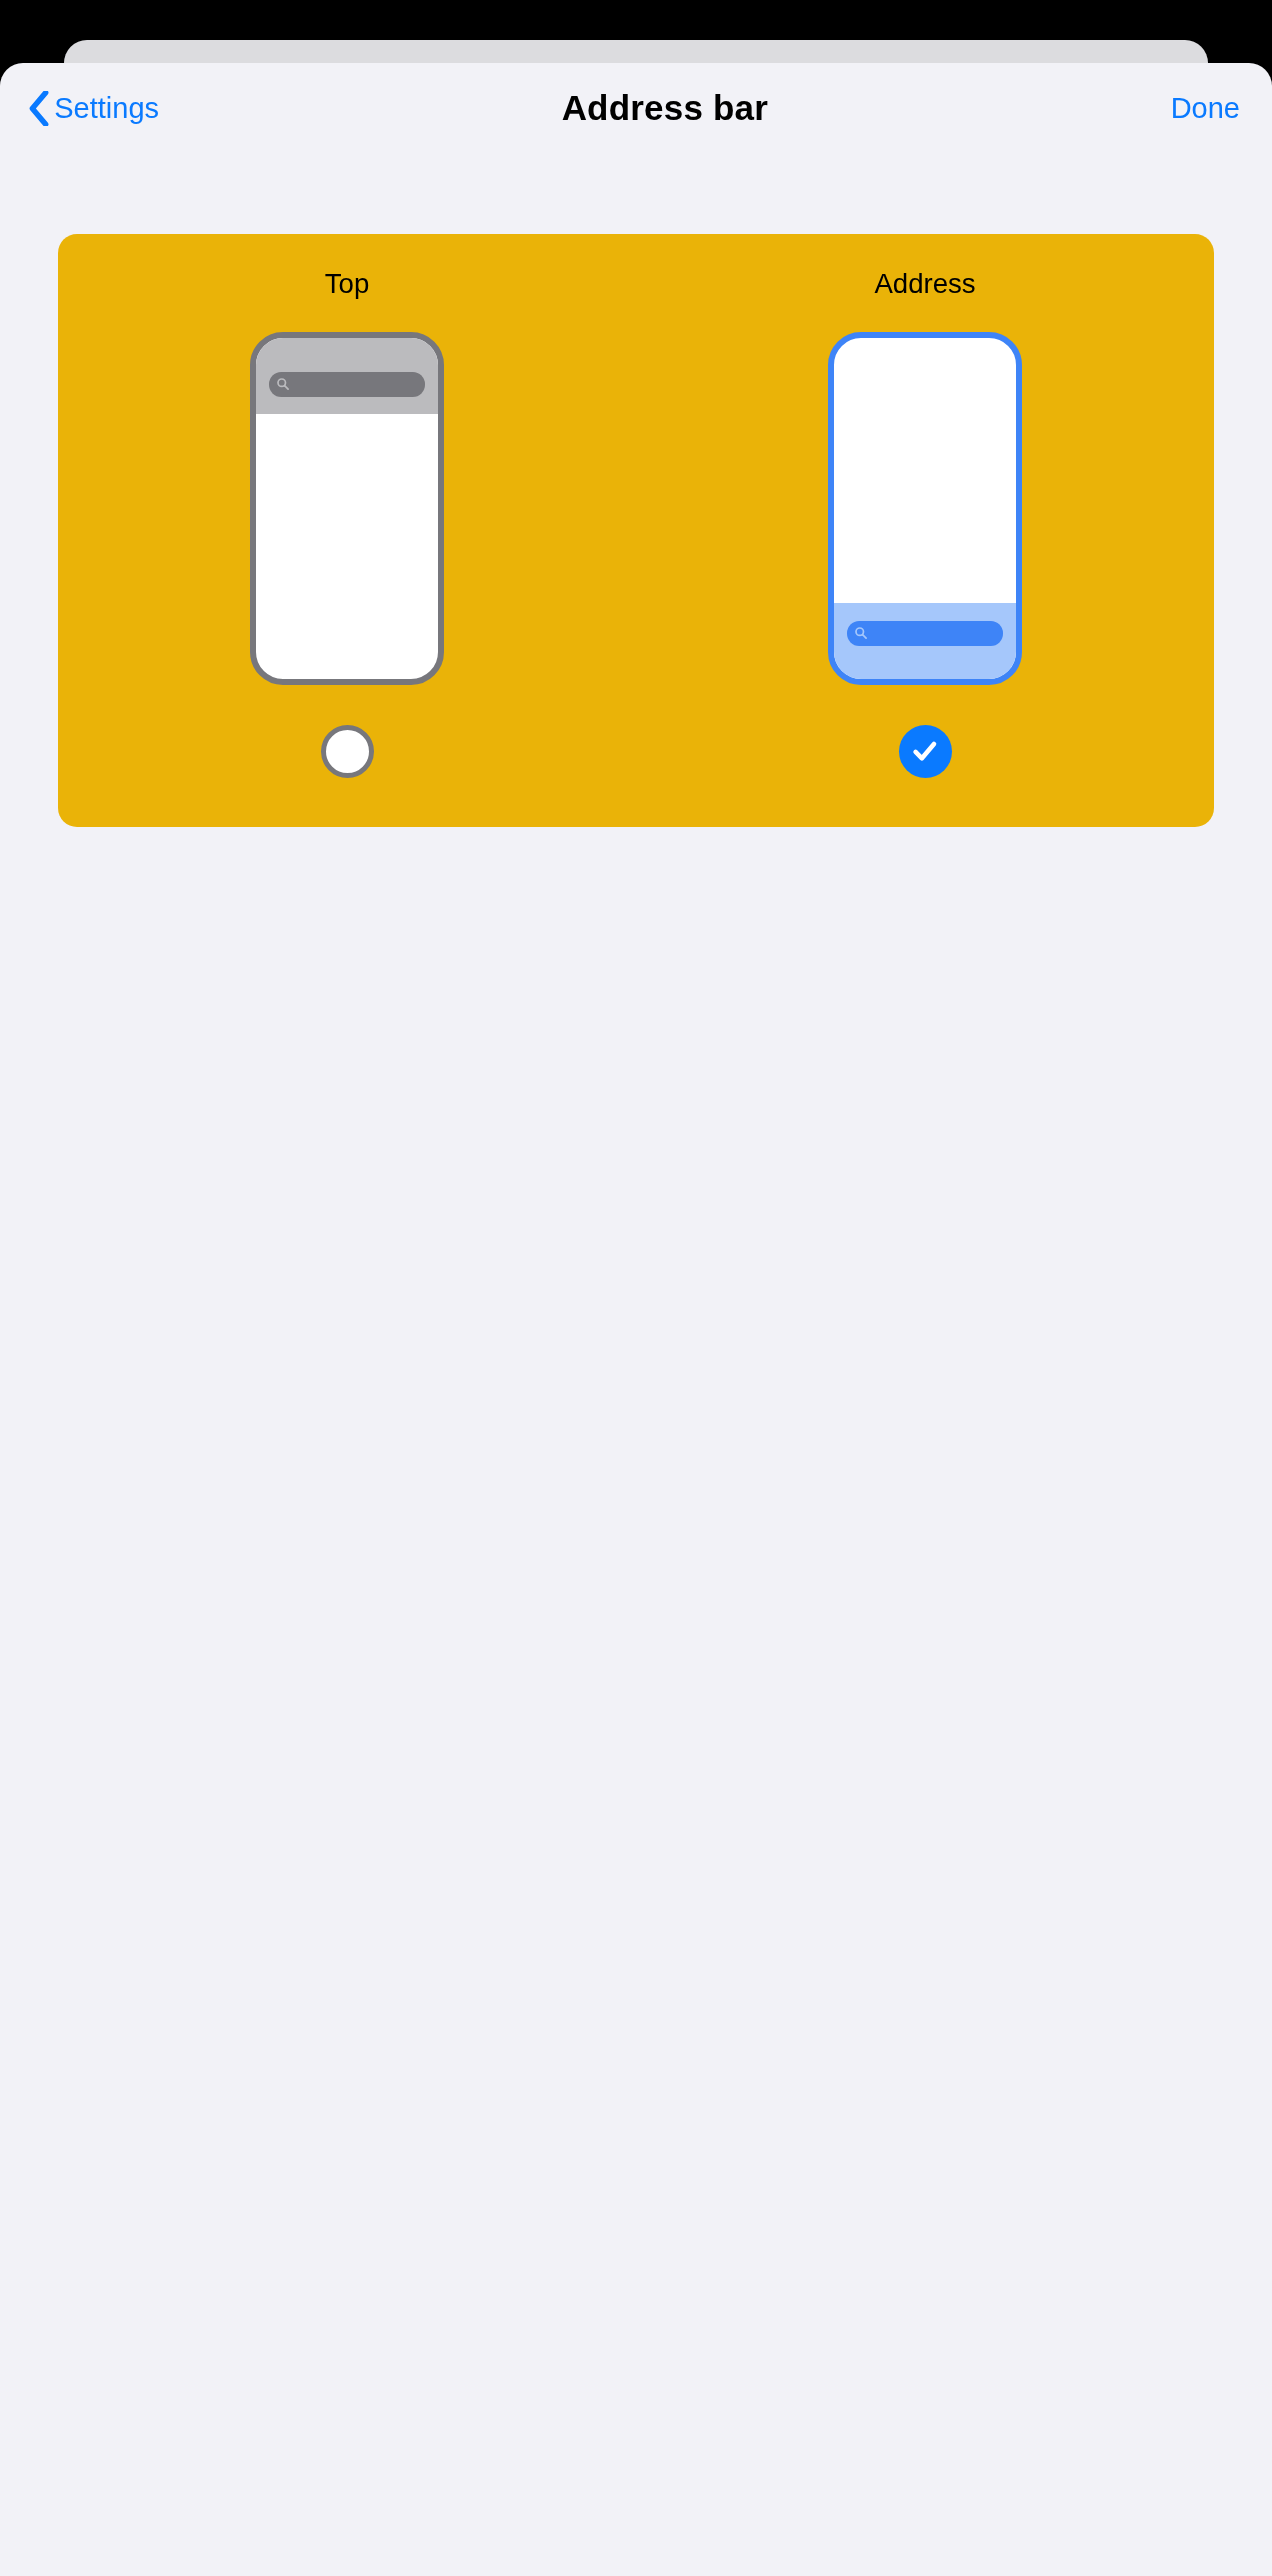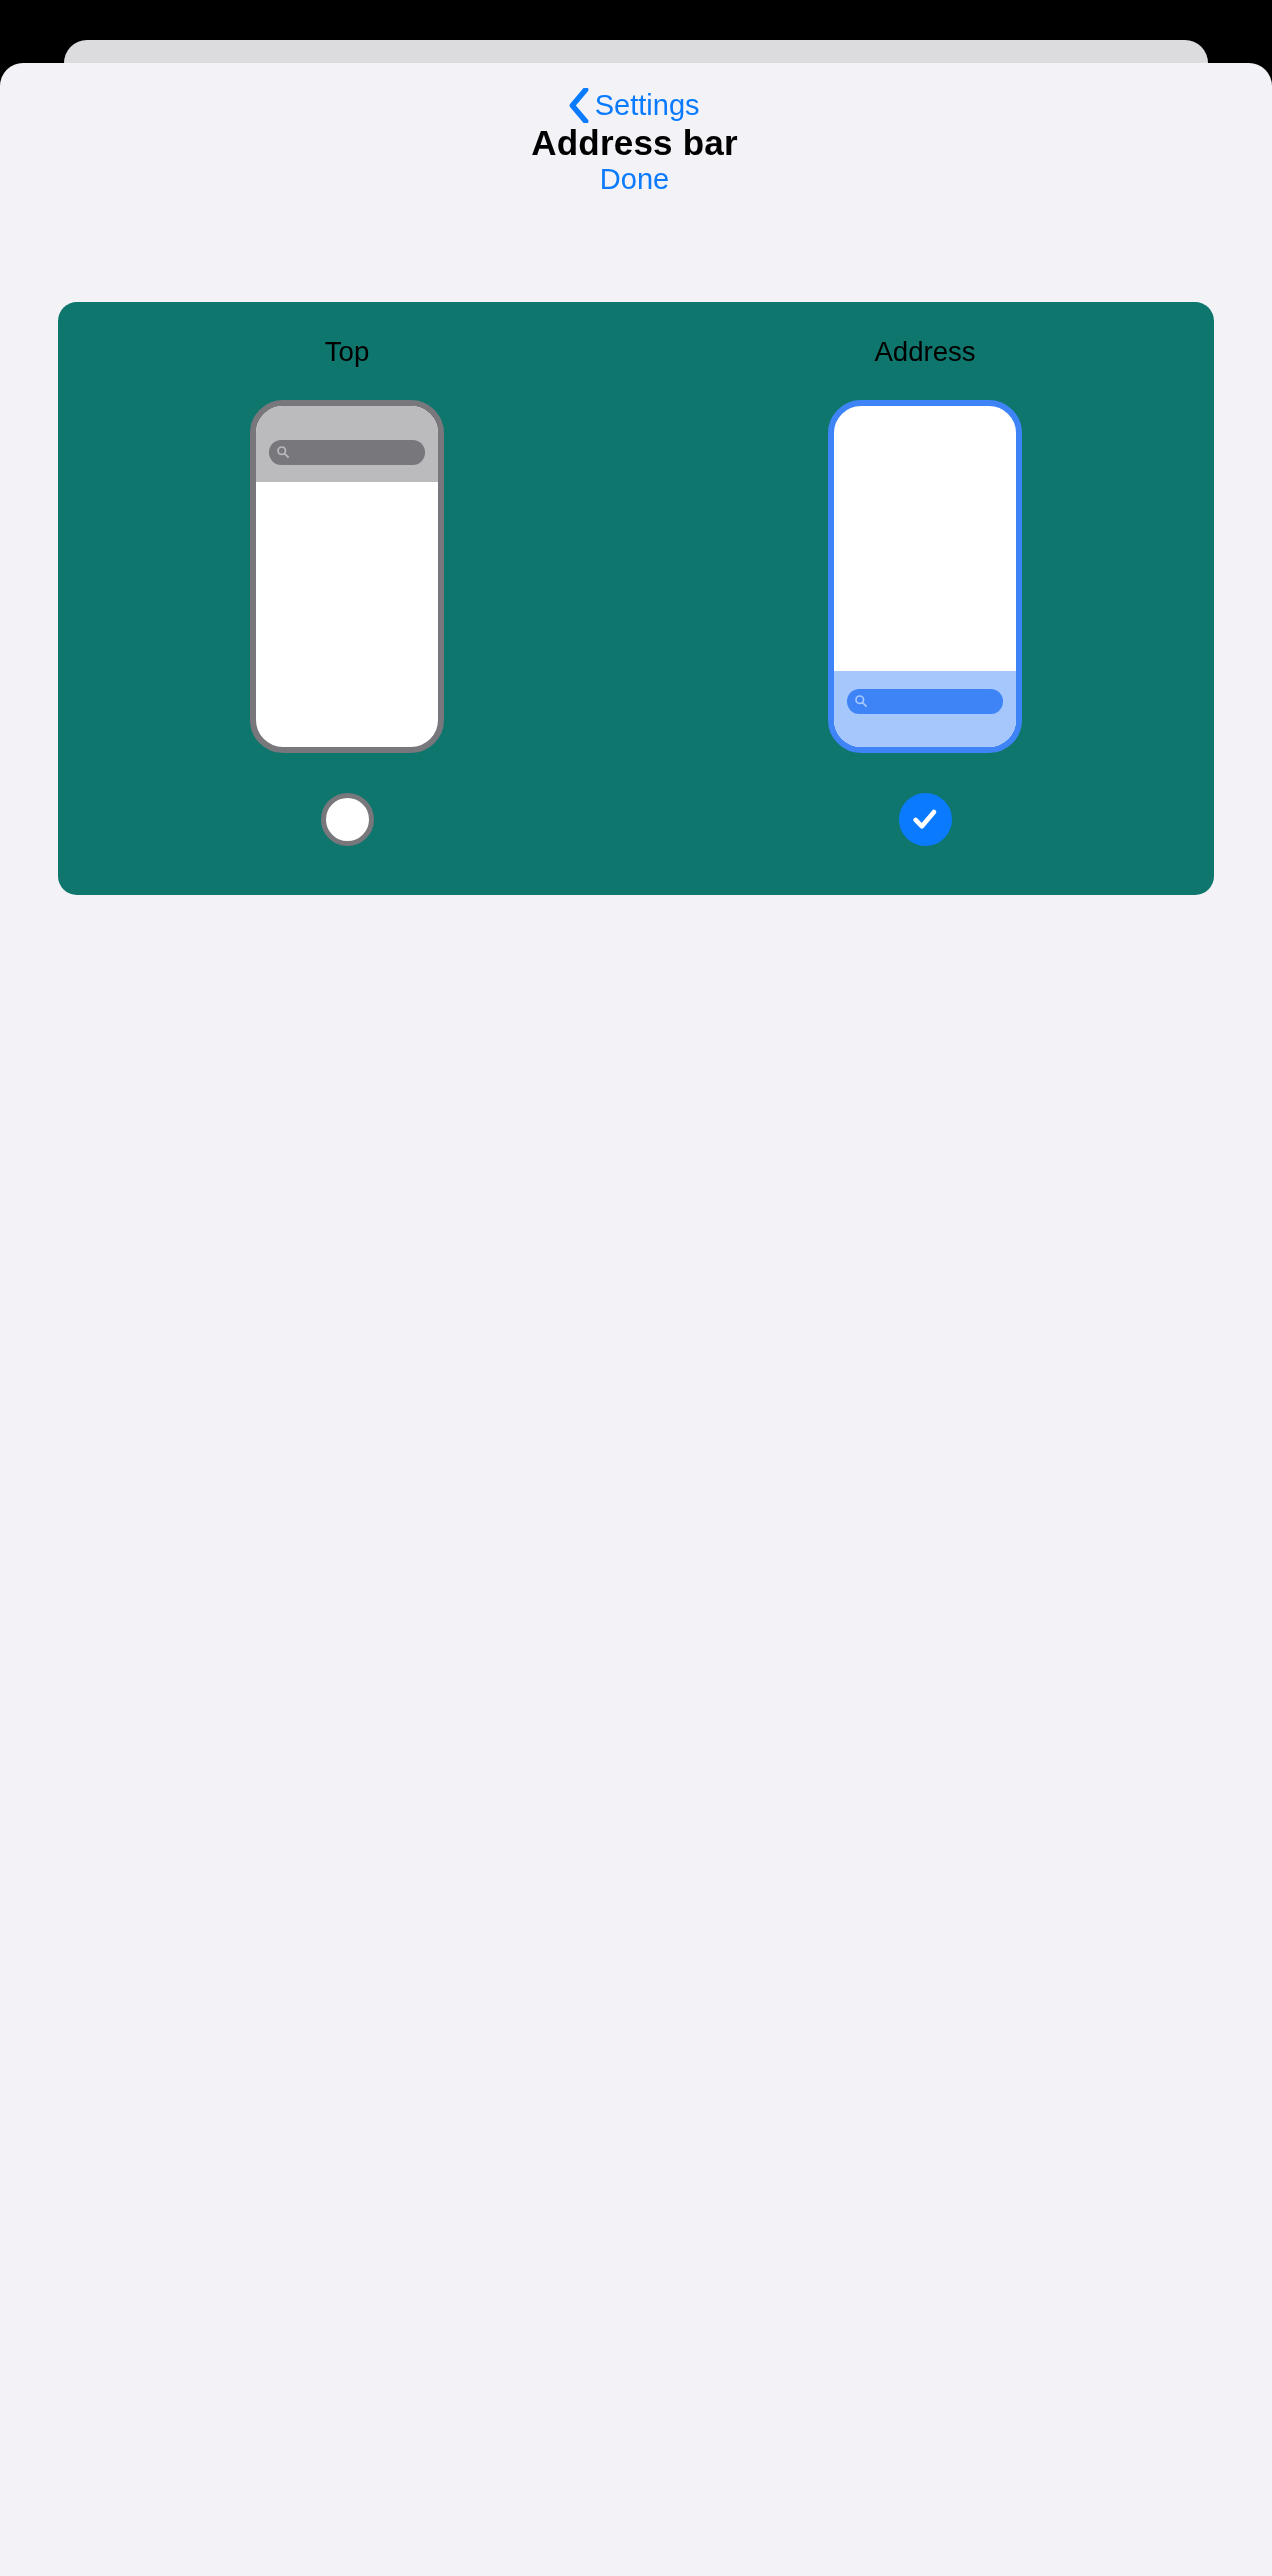--- a/index.html
+++ b/index.html
@@ -33,41 +33,40 @@
       background: #f2f2f7;
       border-radius: 23px 23px 0 0;
       overflow: hidden;
     }
 
     .navbar {
       display: flex;
       align-items: center;
       justify-content: space-between;
       padding: 25.4px 32px 23px 29px;
-      flex-direction: column;
     }
     .nav-left { display: flex; align-items: center; gap: 4.2px; }
     .nav-title {
       font-size: 35px;
       font-weight: 600;
       color: #000;
       letter-spacing: 0.2px;
     }
     .nav-link {
       font-size: 29px;
       font-weight: 400;
       color: #0a7aff;
     }
     .nav-done { font-weight: 400; }
     .chevron-back { display:inline-flex; margin-right: 1.1px; }
 
     .content { padding: 83px 58px 0 58px; }
 
     .card {
-      background: #0f766e;
+      background: #eab308;
       border-radius: 19px;
       padding: 34px 0 49px 0;
     }
     .options-row {
       display: flex;
       justify-content: space-around;
       align-items: flex-start;
     }
     .option {
       flex: 1;

